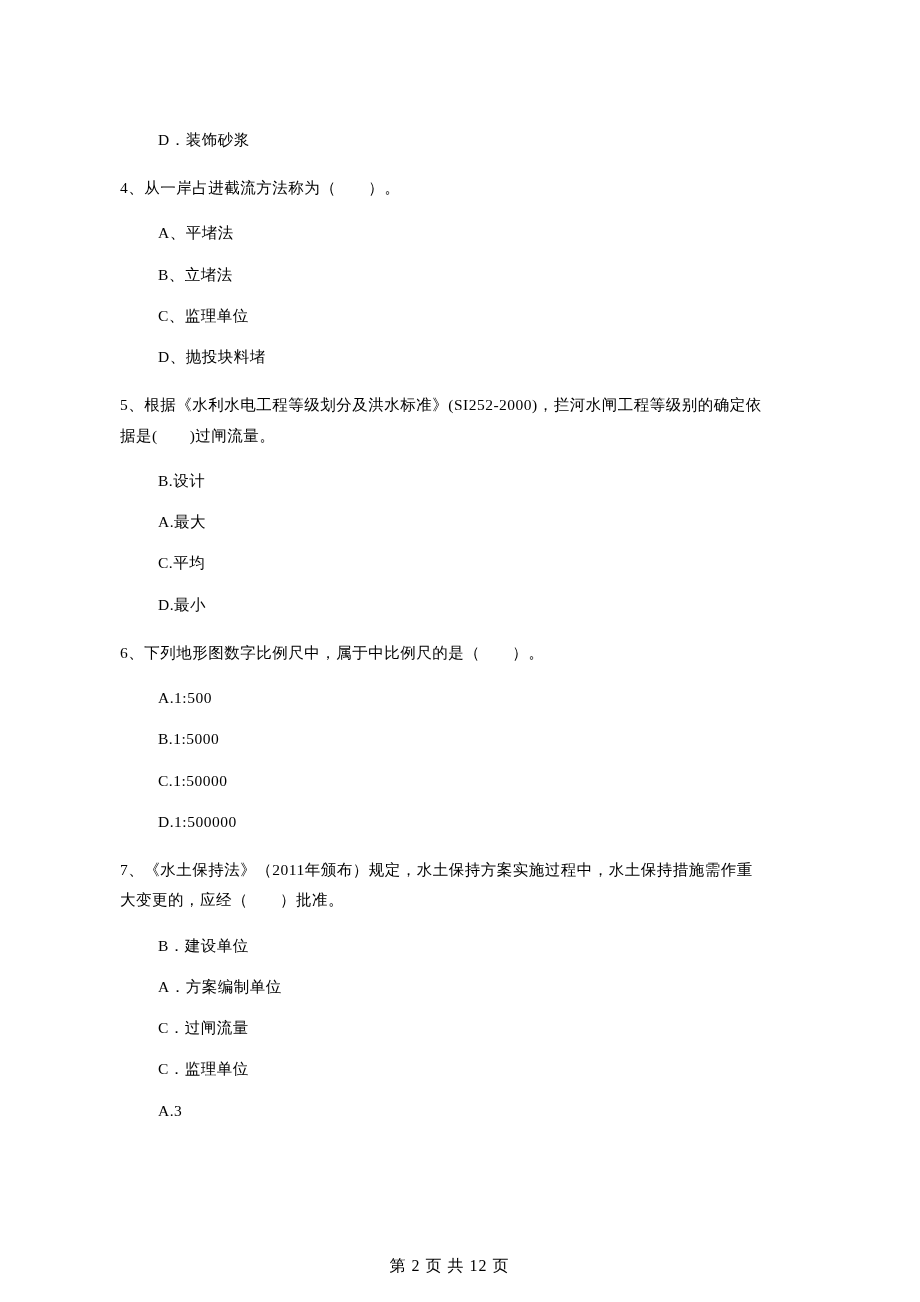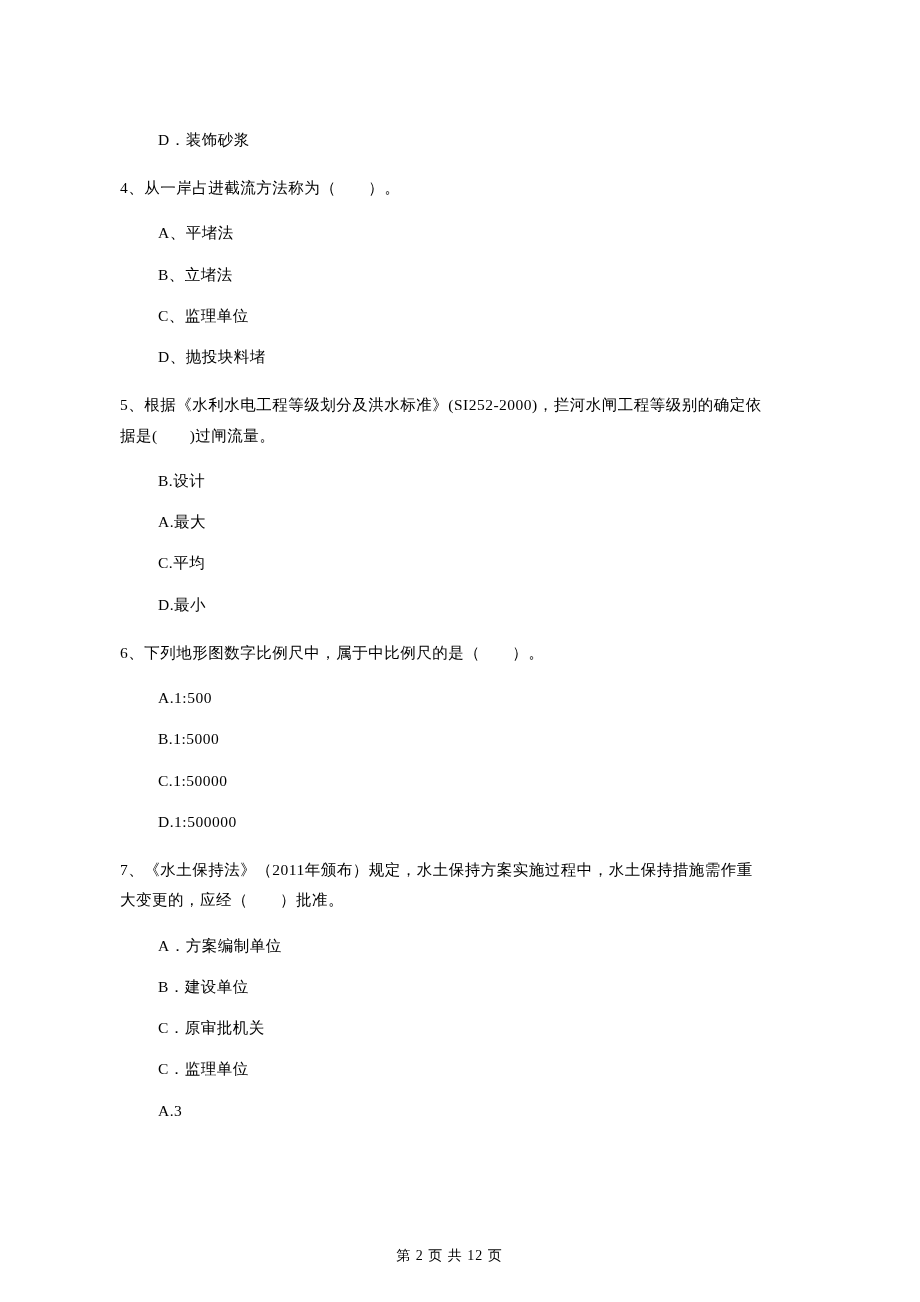--- a/index.html
+++ b/index.html
@@ -23,25 +23,25 @@
     margin: 18px 0 18px 38px;
     letter-spacing: 0.5px;
   }
   .question {
     margin: 22px 16px 18px 0;
     letter-spacing: 0.5px;
     line-height: 1.95;
   }
   .footer {
     position: absolute;
-    bottom: 36px;
+    bottom: 24px;
     left: 0;
     width: 100%;
     text-align: center;
-    font-size: 14px;
+    font-size: 16px;
     letter-spacing: 1px;
   }
 </style>
 </head>
 <body>
 <div class="page">
 
   <div class="option">D．装饰砂浆</div>
 
   <div class="question">
@@ -64,21 +64,21 @@
     <span>6、</span><span>下列地形图数字比例尺中，属于中比例尺的是（　　）。</span>
   </div>
   <div class="option">A.1:500</div>
   <div class="option">B.1:5000</div>
   <div class="option">C.1:50000</div>
   <div class="option">D.1:500000</div>
 
   <div class="question">
     <span>7、</span><span>《水土保持法》（2011年颁布）规定，水土保持方案实施过程中，水土保持措施需作重大变更的，应经（　　）批准。</span>
   </div>
+  <div class="option">B．建设单位</div>
   <div class="option">A．方案编制单位</div>
-  <div class="option">B．建设单位</div>
-  <div class="option">C．原审批机关</div>
+  <div class="option">C．过闸流量</div>
   <div class="option">C．监理单位</div>
 
   <div class="option">A.3</div>
 
   <div class="footer">第 2 页 共 12 页</div>
 </div>
 
 </body></html>

